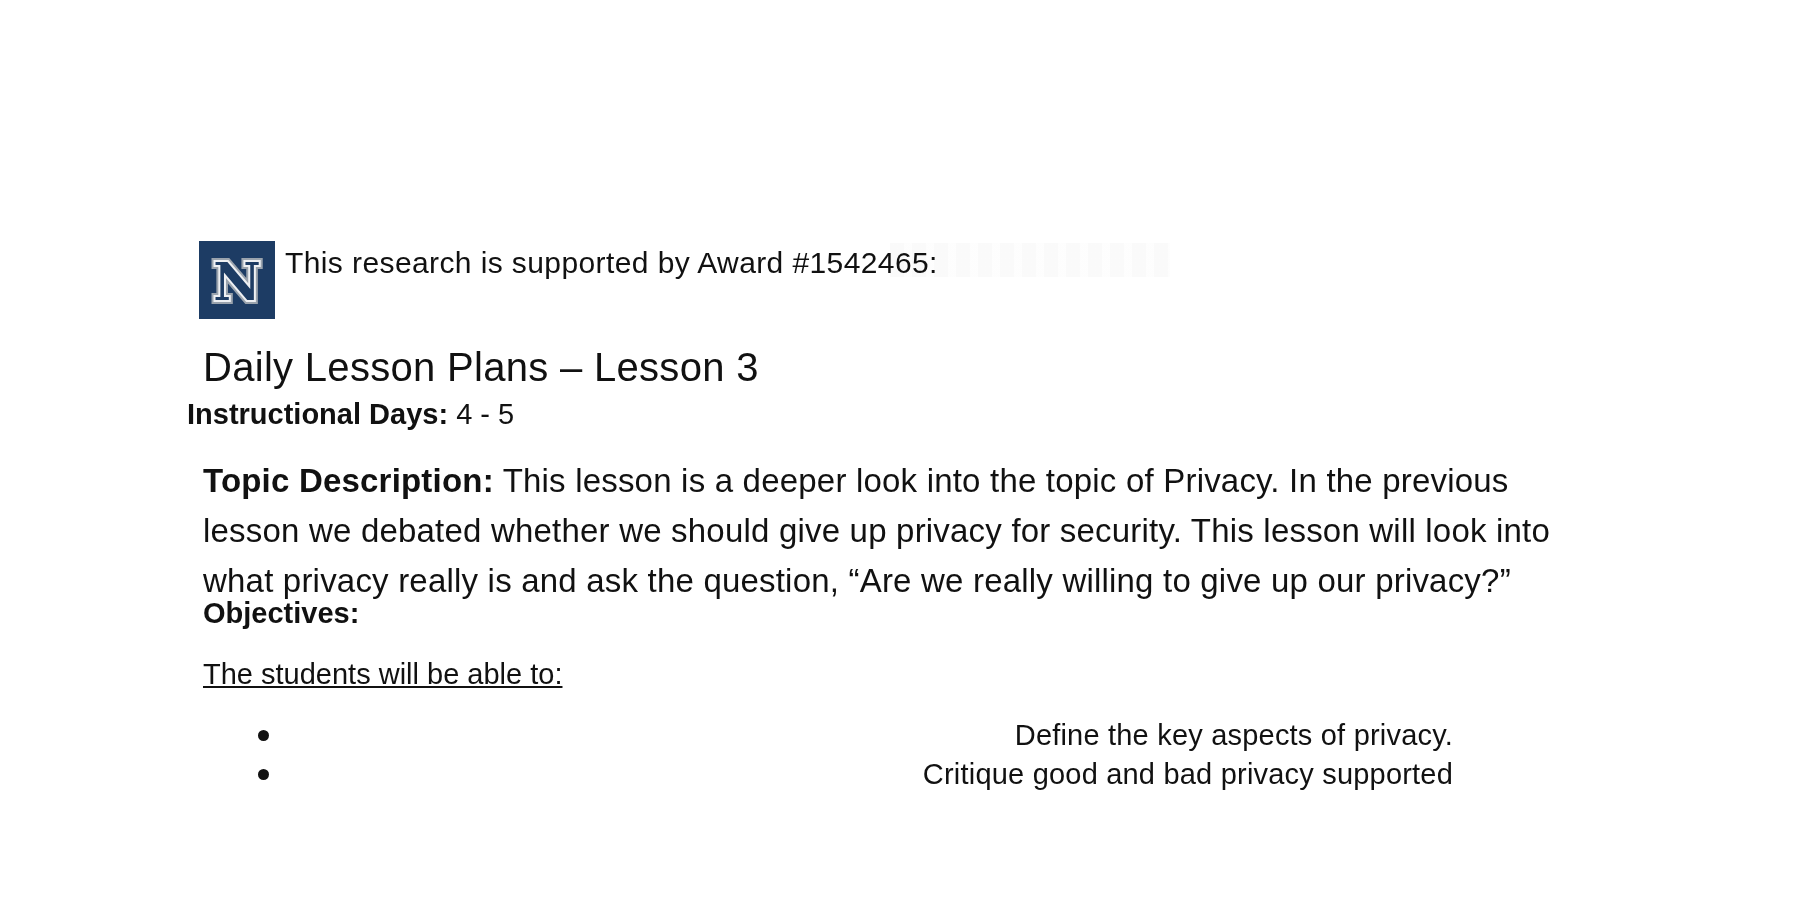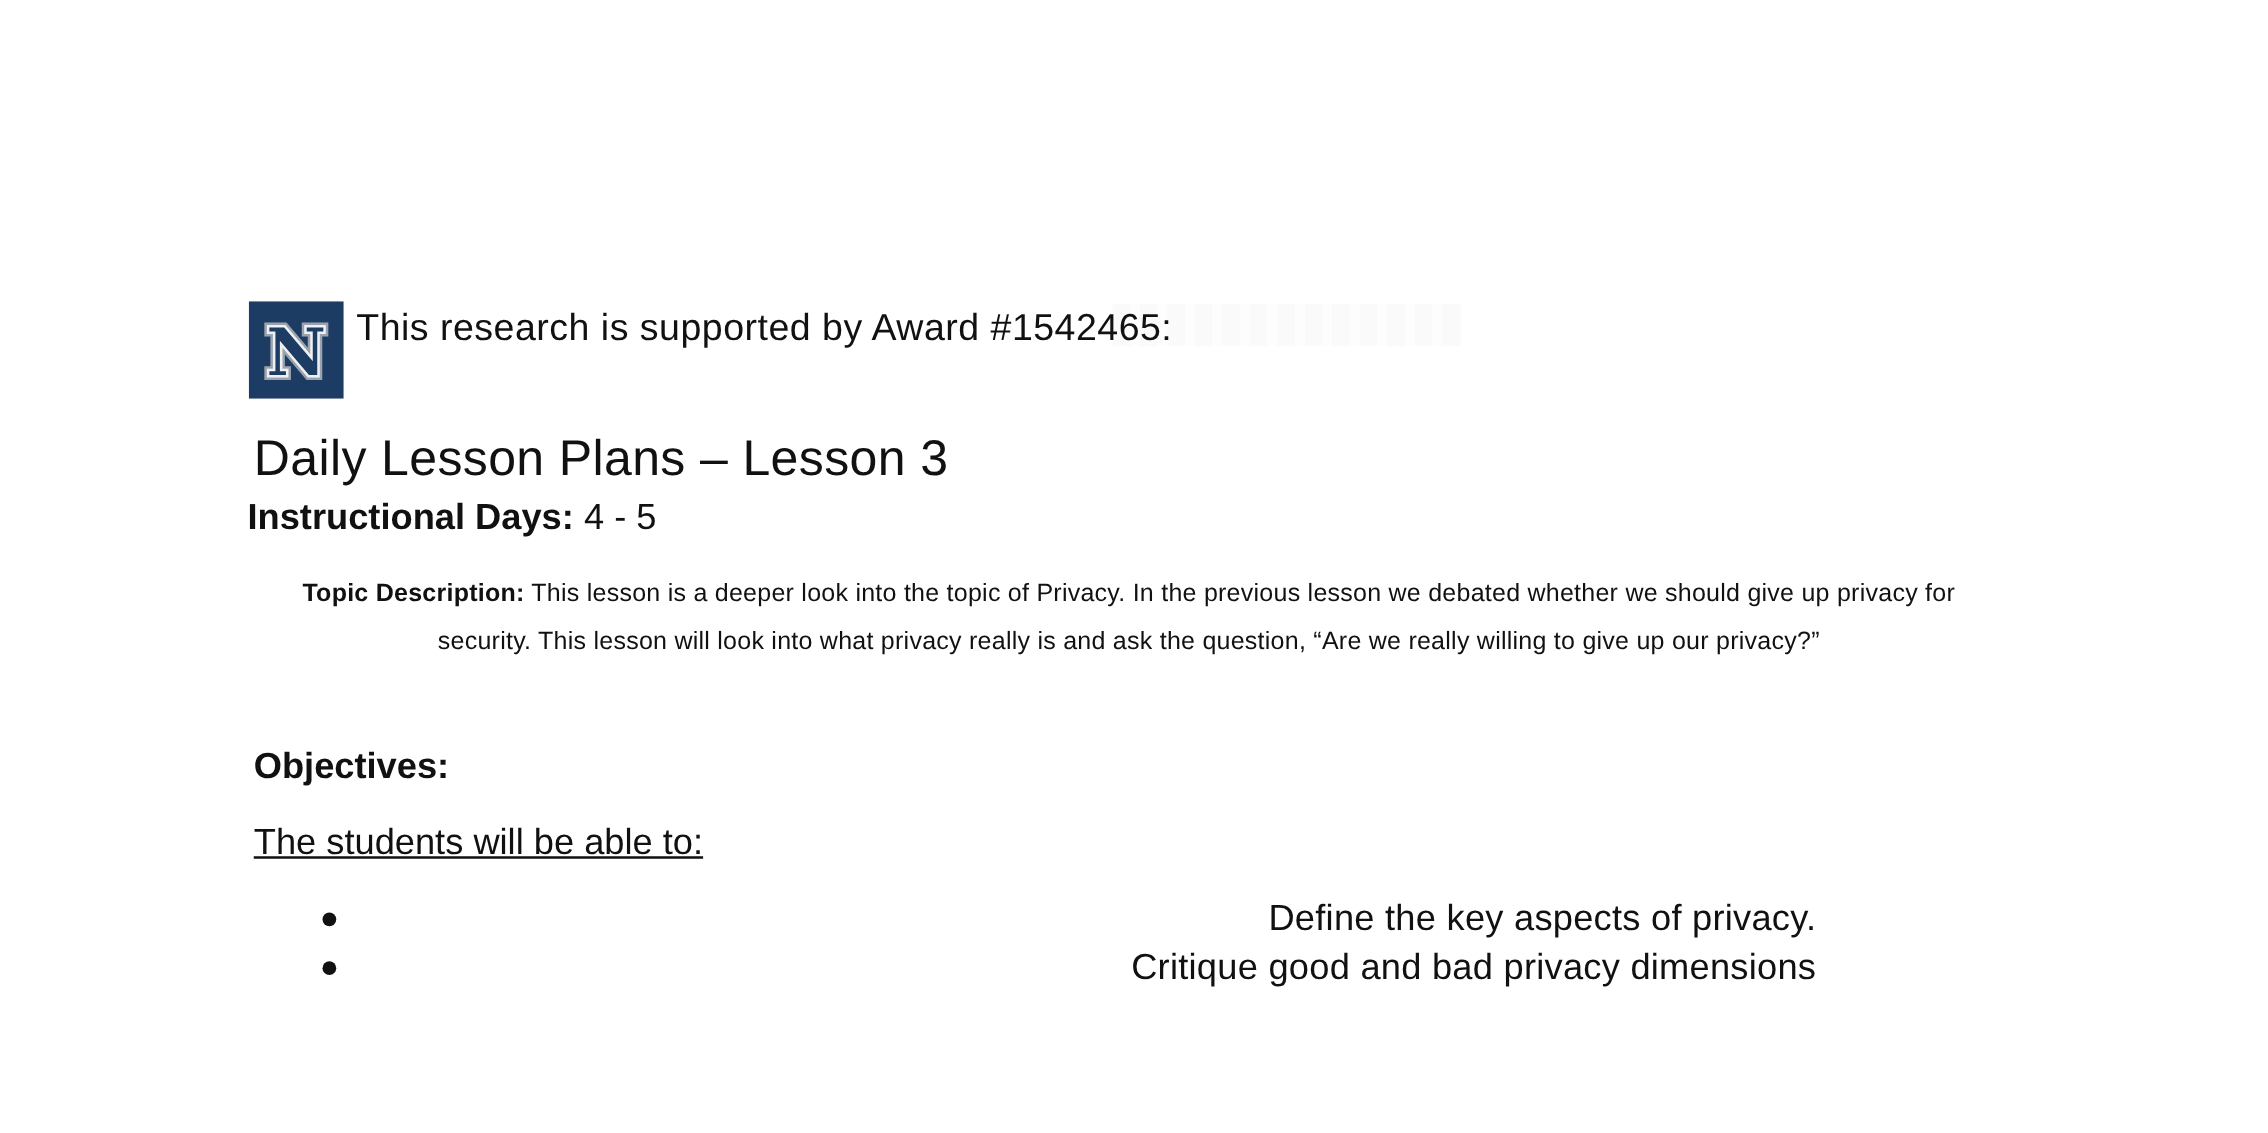--- a/index.html
+++ b/index.html
@@ -51,34 +51,33 @@
     position: absolute;
     left: 203px;
     top: 345px;
     font-size: 40px;
     font-weight: normal;
     letter-spacing: 0.3px;
     white-space: nowrap;
   }
   .instructional {
     position: absolute;
-    left: 198px;
+    left: 187px;
     top: 398px;
     font-size: 29px;
     white-space: nowrap;
   }
   .topic {
     position: absolute;
     left: 203px;
     top: 456px;
     width: 1400px;
-    font-size: 20px;
-    line-height: 38px;
+    font-size: 33px;
+    line-height: 50px;
     letter-spacing: 0.2px;
-    text-align: center;
   }
   .bold-label {
     font-weight: bold;
   }
   .objectives-heading {
     position: absolute;
     left: 203px;
     top: 597px;
     font-size: 29px;
     font-weight: bold;
@@ -153,17 +152,17 @@
   <div class="objectives-heading">Objectives:</div>
   <div class="objectives-intro">The students will be able to:</div>
 
   <ul class="objectives-list">
     <li>
       <span class="bullet-dot"></span>
       <span>Define the key aspects of privacy.</span>
     </li>
     <li>
       <span class="bullet-dot"></span>
-      <span>Critique good and bad privacy dimensions</span>
+      <span>Critique good and bad privacy supported</span>
     </li>
   </ul>
 
 </div>
 
 </body></html>

